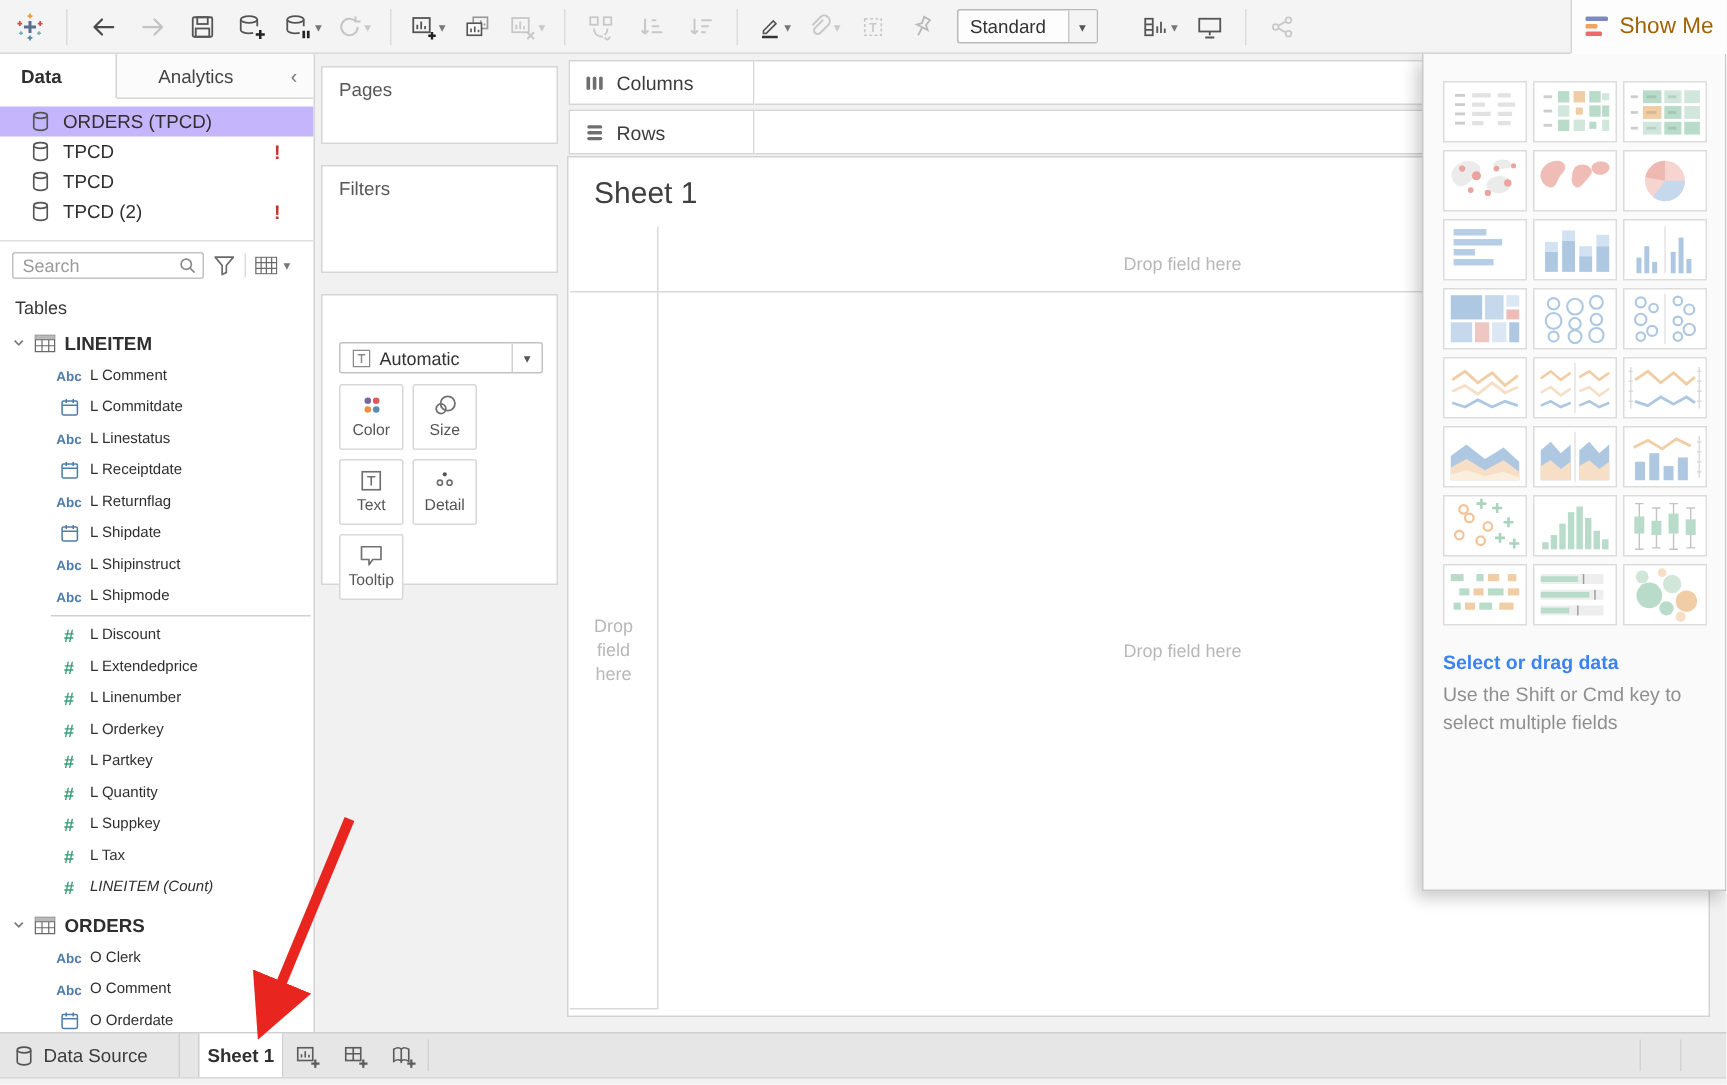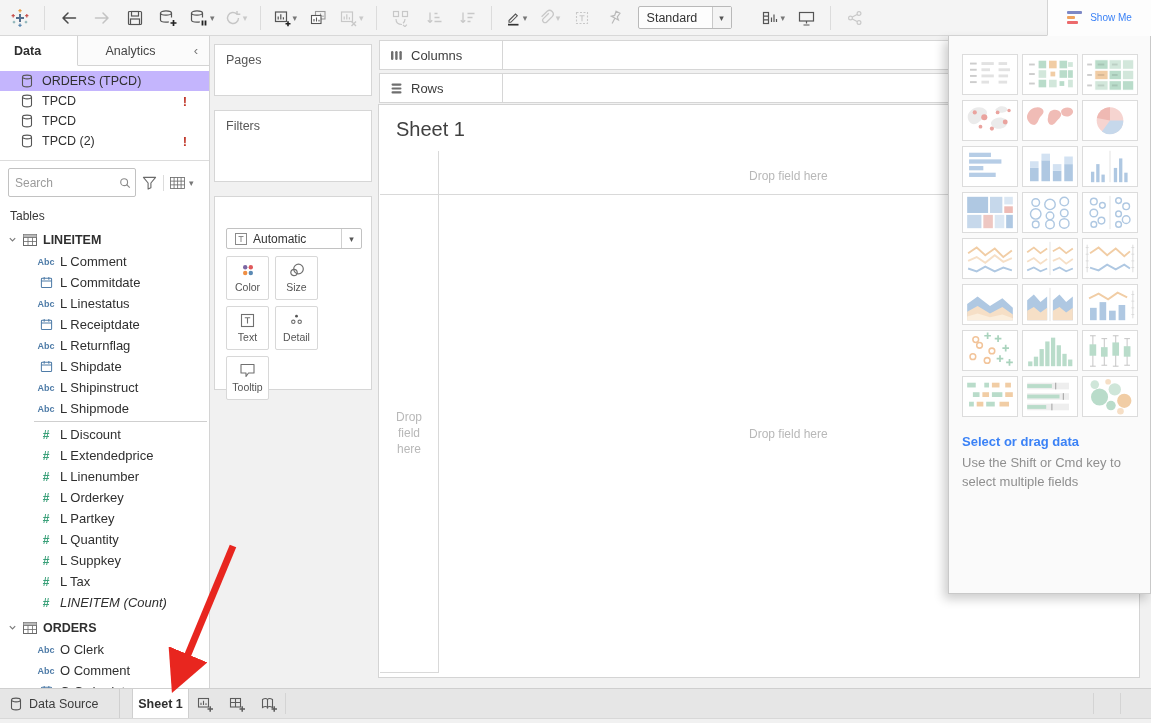--- a/index.html
+++ b/index.html
@@ -13,48 +13,48 @@
 .tb svg{display:block}
 .sep{width:1px;height:24px;background:#dcdcdc;margin:0 3px}
 .caret{font-size:9px;color:#777;margin-left:1px}
 .caret.dis{color:#c9c9c9}
 .std-select{display:flex;align-items:center;height:23px;width:94px;background:#fdfdfd;border:1px solid #b9b9b9;border-radius:2px;margin-left:2px}
 .std-select .lbl{flex:1;padding-left:8px;font-size:12.5px;color:#333}
 .std-select .cbtn{width:19px;height:100%;border-left:1px solid #c9c9c9;display:flex;align-items:center;justify-content:center;color:#555;font-size:9px;background:#f4f4f4}
 .showme-btn{position:absolute;right:0;top:0;height:36px;width:104px;background:#fdfdfd;border-left:1px solid #d4d4d4;border-bottom:1px solid #fdfdfd;display:flex;align-items:center;justify-content:center;gap:8px;z-index:45}
 .showme-ic{display:flex;flex-direction:column;gap:2px}
 .showme-ic i{display:block;height:3px;border-radius:1px}
-.showme-btn .lbl{font-size:10px;color:#3b82f6}
+.showme-btn .lbl{font-size:15px;color:#a16207}
 
 
 .sidebar{position:absolute;left:0;top:36px;width:210px;height:652px;background:#fff;border-right:1px solid #d4d4d4;overflow:hidden}
 .side-tabs{display:flex;height:30px;border-bottom:1px solid #d4d4d4;background:#fbfbfb}
 .tab-data{width:78px;background:#fff;border-right:1px solid #d4d4d4;border-bottom:1px solid #fff;margin-bottom:-1px;display:flex;align-items:center;padding-left:14px;font-weight:700;font-size:12.5px;color:#2f2f2f}
 .tab-analytics{flex:1;display:flex;align-items:center;justify-content:center;font-size:12.5px;color:#444}
 .tab-collapse{width:26px;display:flex;align-items:center;justify-content:center;color:#777;font-size:13px}
 .ds-list{padding-top:5px}
 .ds-row{height:20px;display:flex;align-items:center;padding-left:21px;position:relative}
 .ds-row.selected{background:#c4b5fd}
 .ds-ic{width:14px;display:flex;margin-right:7px}
 .ds-label{font-size:12.5px;color:#2f2f2f}
 .ds-alert{position:absolute;right:22px;color:#c0392b;font-weight:700;font-size:13px}
 .side-div{height:1px;background:#dcdcdc;margin-top:9px}
 .search-row{display:flex;align-items:center;padding:7px 6px 4px 8px;gap:6px}
-.search-box{flex:0 0 128px;height:29px;border:1px solid #c2c2c2;border-radius:2px;display:flex;align-items:center;background:#fff}
+.search-box{flex:0 0 128px;height:18px;border:1px solid #c2c2c2;border-radius:2px;display:flex;align-items:center;background:#fff}
 .search-box input{border:0;outline:none;flex:1;padding-left:6px;font-size:12px;color:#333;font-family:"Liberation Sans",sans-serif;background:transparent;width:90px}
 .search-box input::placeholder{color:#9b9b9b}
 .search-box .mag{margin-right:4px;display:flex}
 .tables-label{padding:8px 0 2px 10px;font-weight:400;font-size:12px;color:#383838}
 .grp-header{height:23px;display:flex;align-items:center;padding-left:8px;gap:6px;margin-top:3px}
 .grp-name{font-weight:700;font-size:12.5px;color:#2f2f2f}
 .field-row{height:21px;display:flex;align-items:center;padding-left:34px}
 .field-ic{flex:0 0 24px;display:flex;justify-content:center;align-items:center}
 .fi-abc{font-size:9px;font-weight:700;color:#4f7ca8;letter-spacing:0}
 .fi-num{font-size:12px;font-weight:700;color:#3aa079}
-.field-label{font-size:13px;color:#2f2f2f;margin-left:2px;white-space:nowrap}
+.field-label{font-size:10px;color:#2f2f2f;margin-left:2px;white-space:nowrap}
 .field-label.it{font-style:italic}
 .mdiv{height:1px;background:#cfcfcf;margin:2px 2px 2px 34px}
 
 
 .card{position:absolute;left:214px;width:158px;background:#fff;border:1px solid #d6d6d6}
 .card .title{padding:8px 0 0 11px;font-size:12.5px;color:#575757}
 .card-pages{top:44px;height:52px}
 .card-filters{top:110px;height:72px}
 .card-marks{top:196px;height:194px}
 .auto-select{position:absolute;left:11px;top:31px;width:136px;height:21px;border:1px solid #c2c2c2;border-radius:2px;background:#fff;display:flex;align-items:center}

